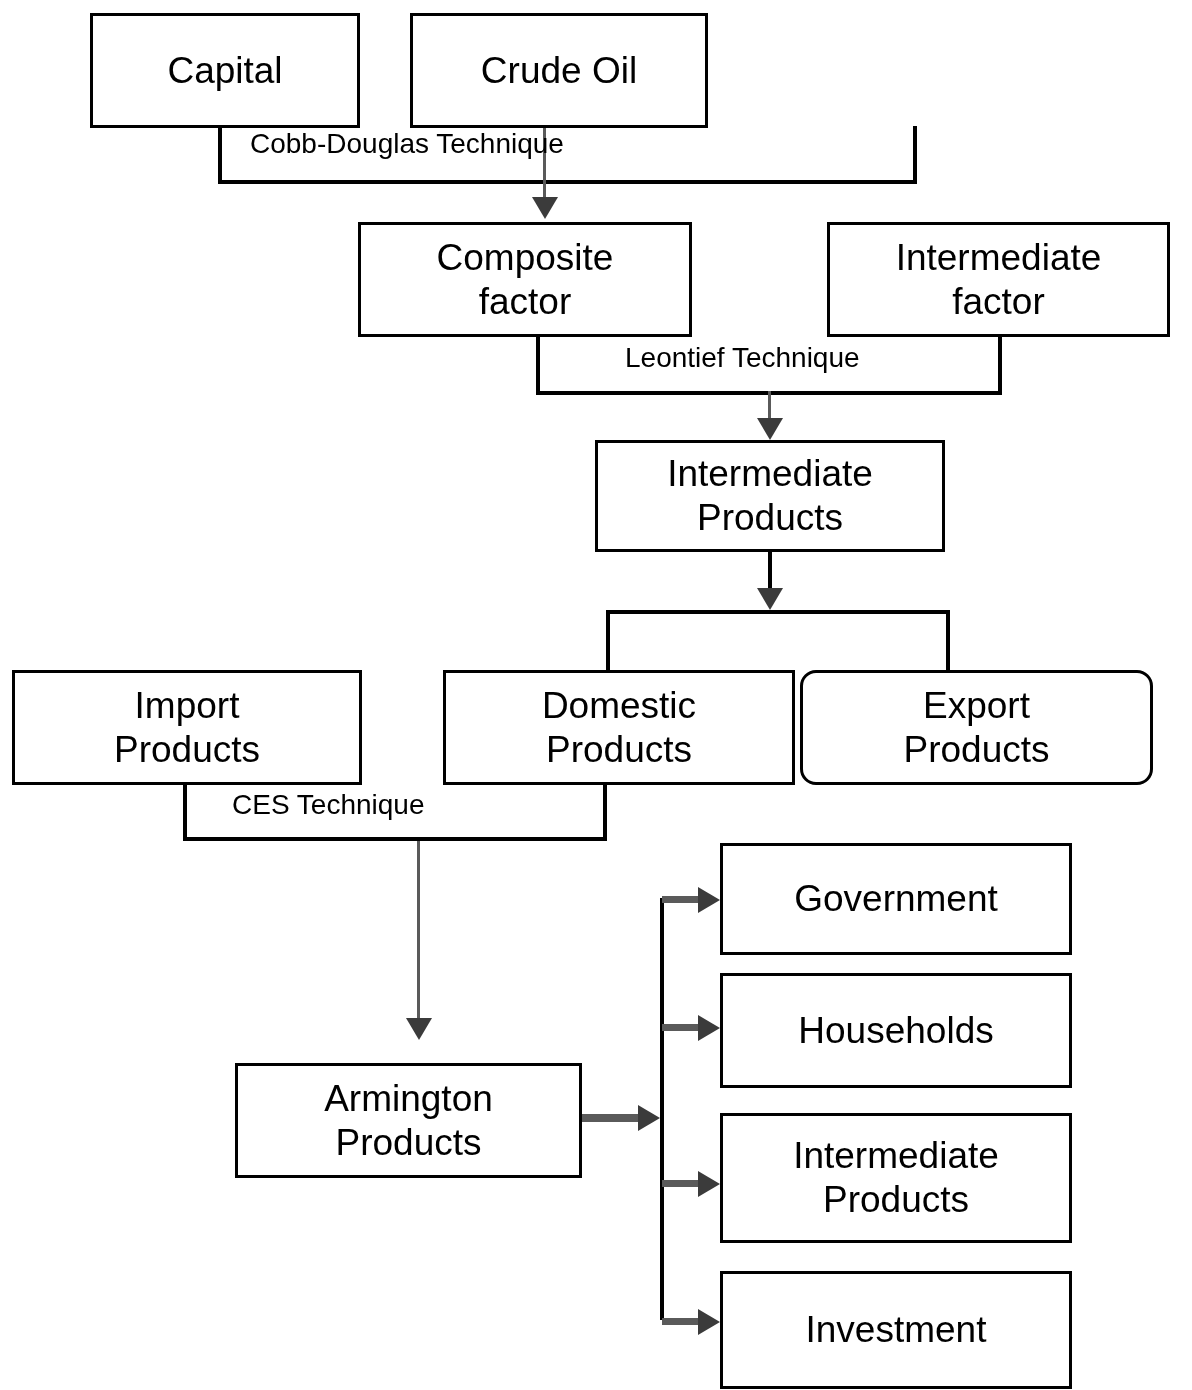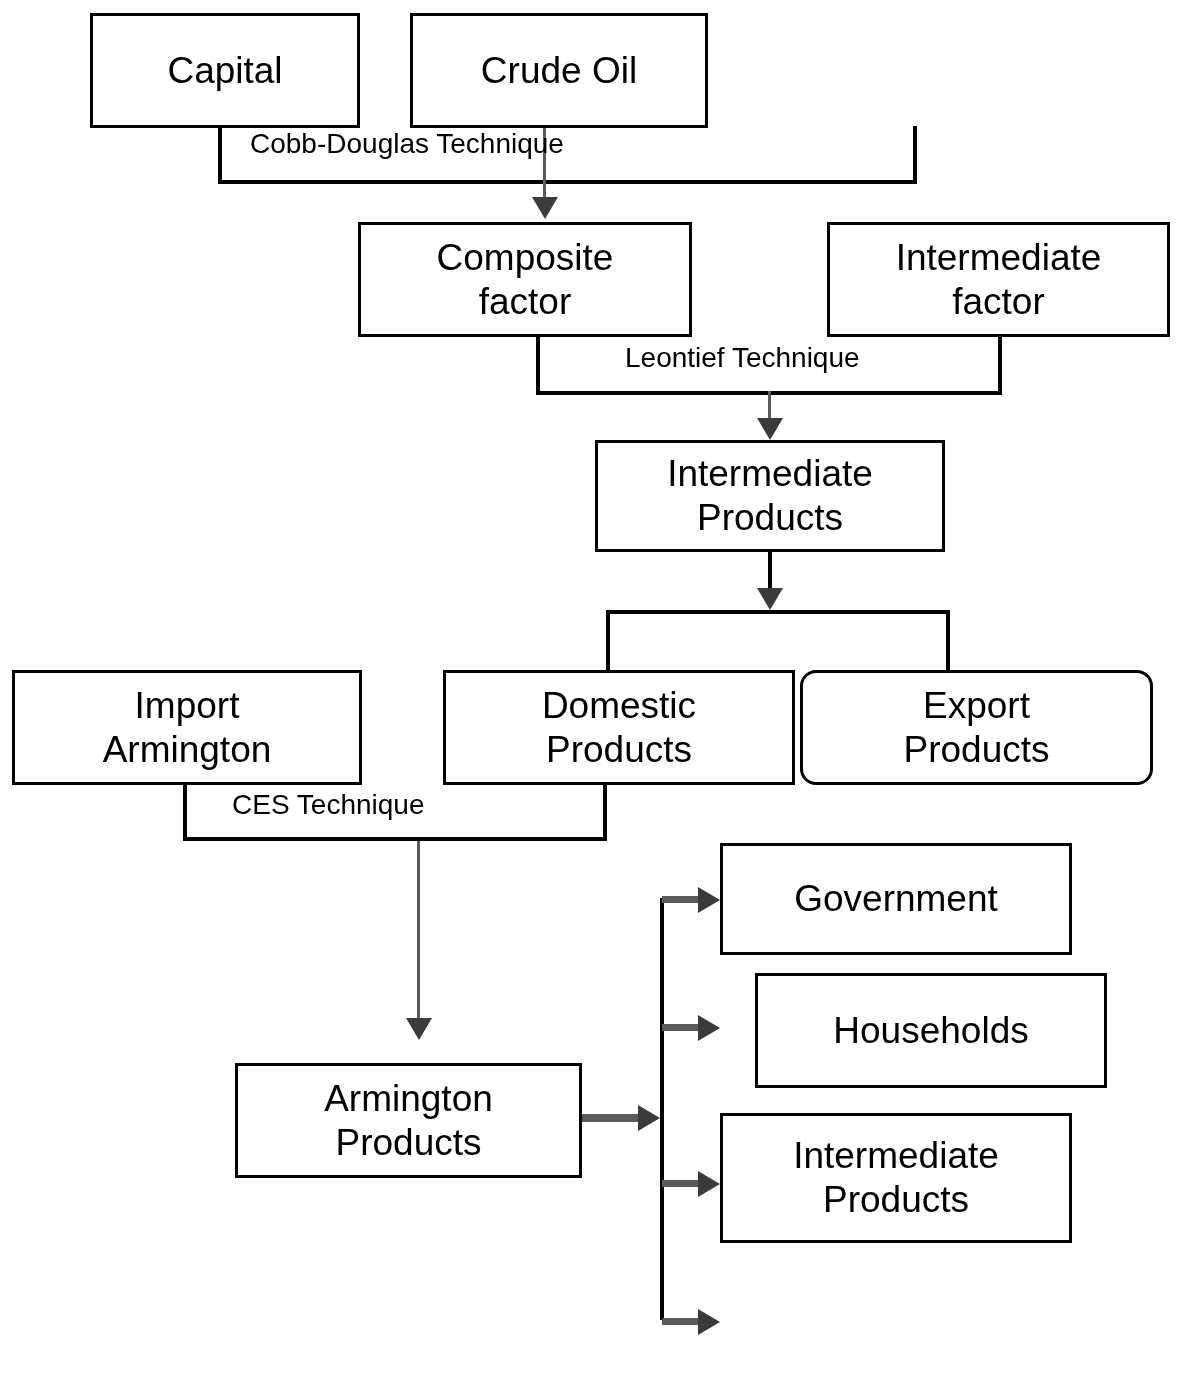--- a/index.html
+++ b/index.html
@@ -125,21 +125,21 @@
 
   <div class="vline" style="left:768px; top:550px; height:42px;"></div>
   <div class="arrow-down" style="left:757px; top:588px;"></div>
 
   <div class="hline" style="left:606px; top:610px; width:344px;"></div>
   <div class="vline" style="left:606px; top:610px; height:62px;"></div>
   <div class="vline" style="left:946px; top:610px; height:62px;"></div>
 
   <div class="node" style="left:12px; top:670px; width:350px; height:115px;">
     <span class="lbl">Import
-Armington</span>
+Products</span>
   </div>
 
   <div class="node" style="left:443px; top:670px; width:352px; height:115px;">
     <span class="lbl">Domestic
 Products</span>
   </div>
 
   <div class="node" style="left:800px; top:670px; width:353px; height:115px;border-radius:16px;">
     <span class="lbl">Export
 Products</span>
@@ -165,27 +165,30 @@
   <div class="vline" style="left:660px; top:898px; height:422px;"></div>
 
   <div class="hline grey" style="left:662px; top:896px; width:42px; height:7px;"></div>
   <div class="arrow-right" style="left:698px; top:887px;"></div>
   <div class="node" style="left:720px; top:843px; width:352px; height:112px;">
     <span class="lbl">Government</span>
   </div>
 
   <div class="hline grey" style="left:662px; top:1024px; width:42px; height:7px;"></div>
   <div class="arrow-right" style="left:698px; top:1015px;"></div>
-  <div class="node" style="left:755px; top:973px; width:352px; height:115px;">
+  <div class="node" style="left:720px; top:973px; width:352px; height:115px;">
     <span class="lbl">Households</span>
   </div>
 
   <div class="hline grey" style="left:662px; top:1180px; width:42px; height:7px;"></div>
   <div class="arrow-right" style="left:698px; top:1171px;"></div>
   <div class="node" style="left:720px; top:1113px; width:352px; height:130px;">
     <span class="lbl">Intermediate
 Products</span>
   </div>
 
   <div class="hline grey" style="left:662px; top:1318px; width:42px; height:7px;"></div>
   <div class="arrow-right" style="left:698px; top:1309px;"></div>
+  <div class="node" style="left:720px; top:1271px; width:352px; height:118px;">
+    <span class="lbl">Investment</span>
+  </div>
 
 </div>
 
 </body></html>

